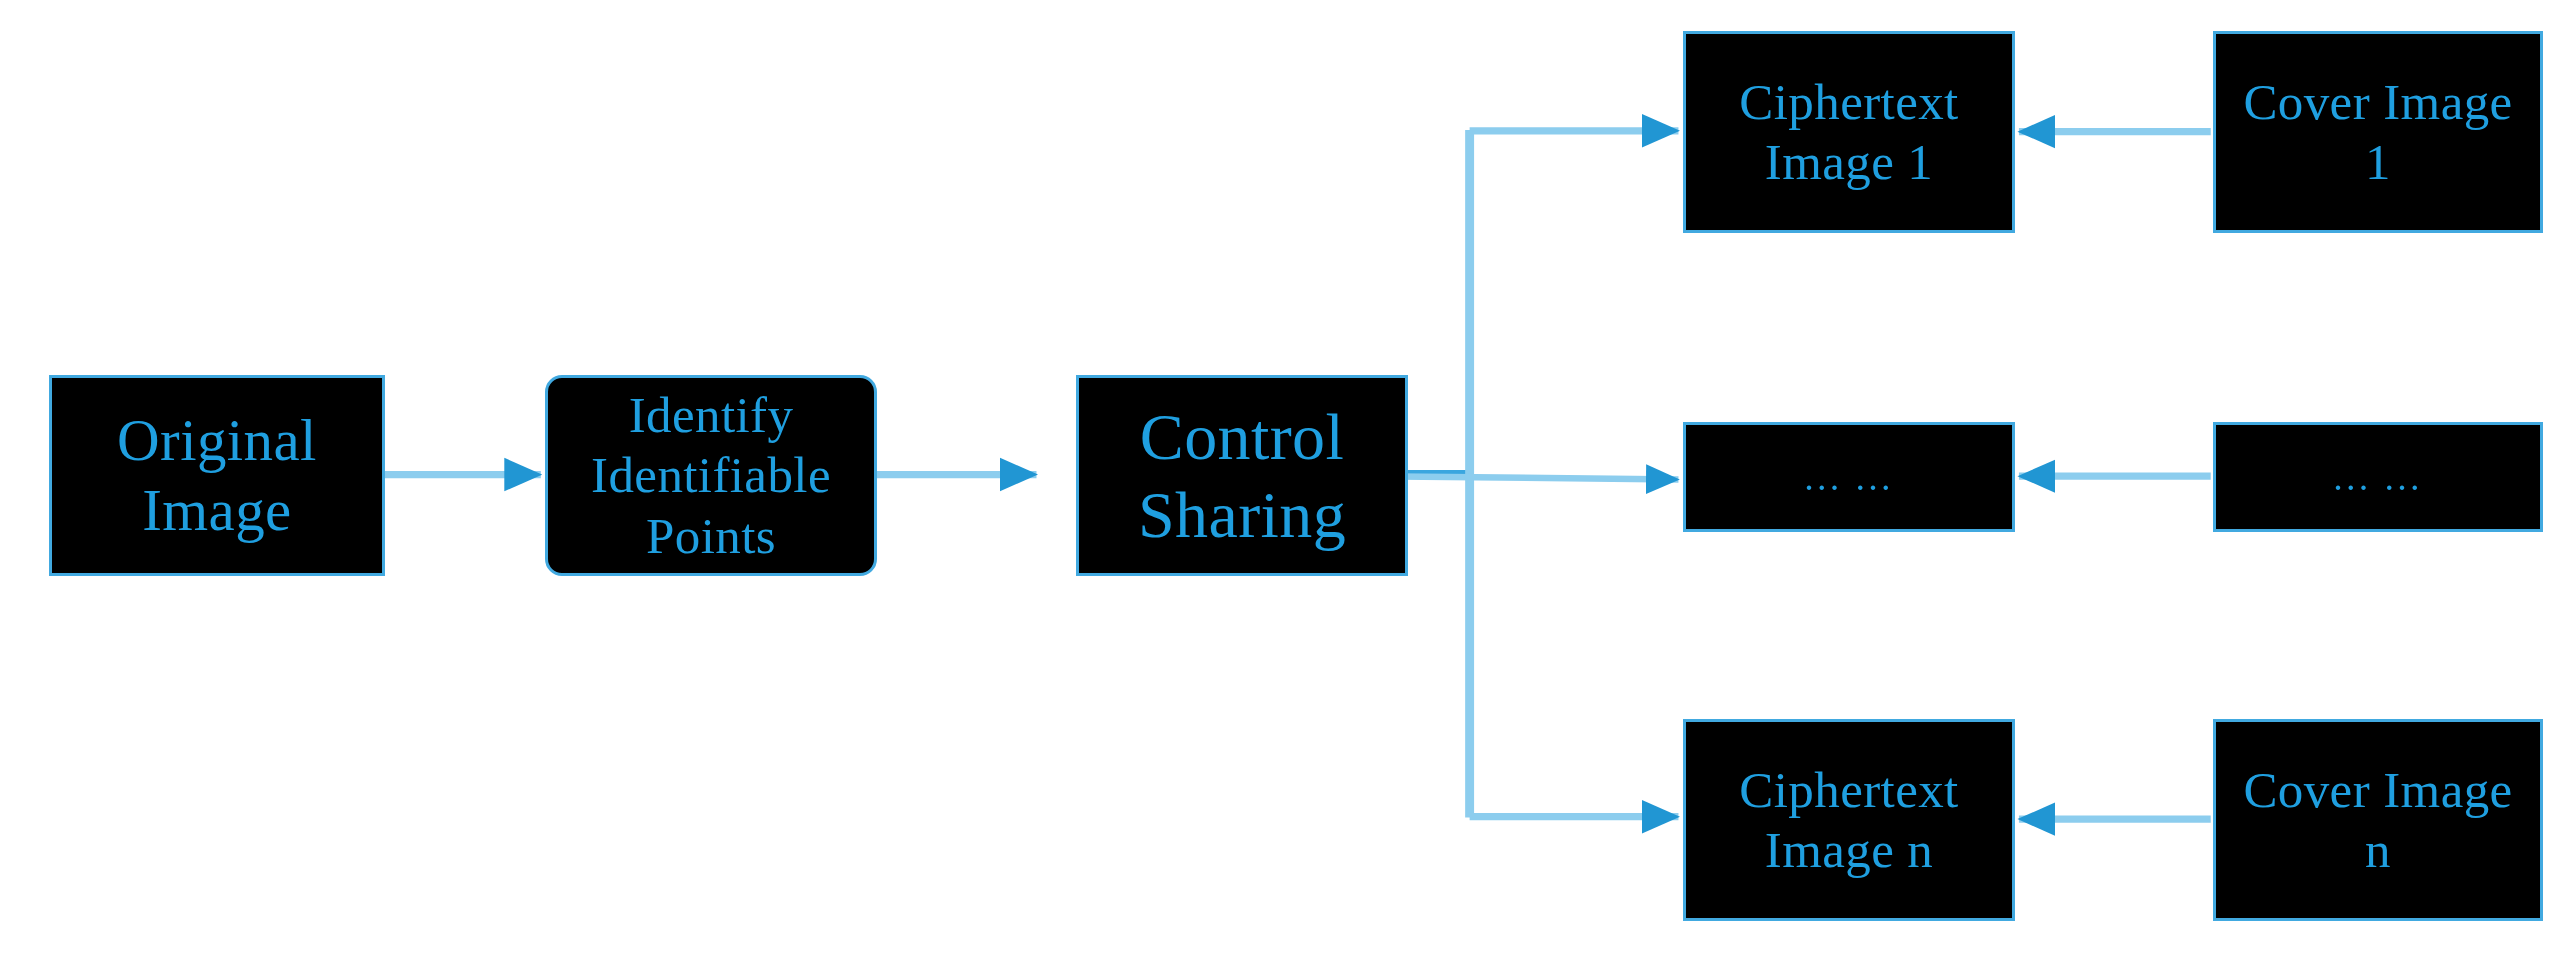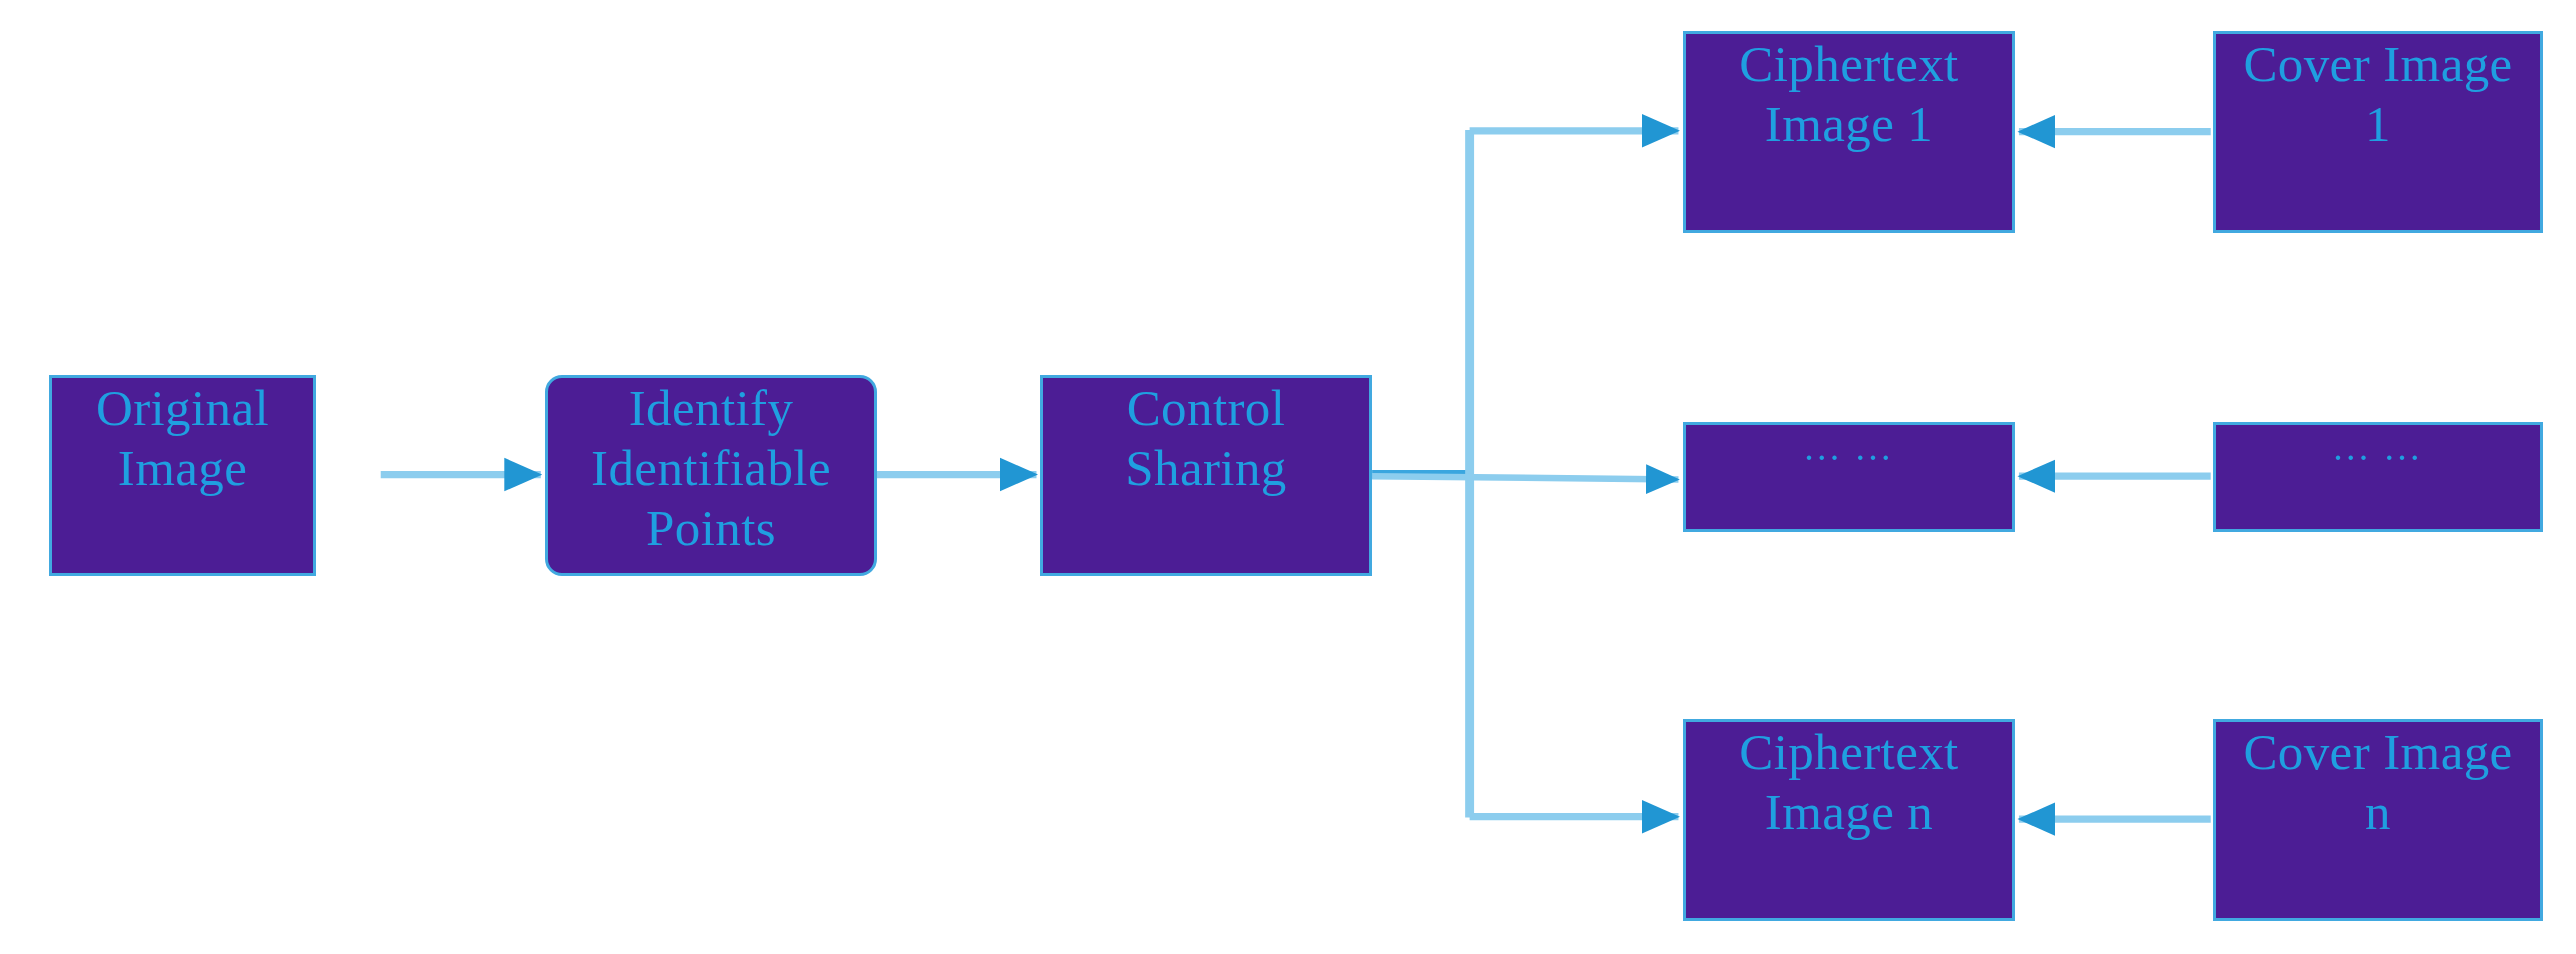--- a/index.html
+++ b/index.html
@@ -22,39 +22,39 @@
     left: 0;
     top: 0;
     width: 2576px;
     height: 954px;
     pointer-events: none;
   }
   .node {
     position: absolute;
     box-sizing: border-box;
     border: 3.3px solid #41a9e0;
-    background: #4c1d95;
+    background: #000000;
     display: flex;
-    align-items: flex-start;
+    align-items: center;
     justify-content: center;
     text-align: center;
     color: #1f9fe0;
     line-height: 1.18;
     letter-spacing: 0.4px;
   }
   .node .label {
     display: block;
     width: 100%;
     padding: 0 4.9px;
     box-sizing: border-box;
     white-space: pre-line;
   }
-  .n-original  { left: 49px;   top: 375px;  width: 267px;  height: 201px;  font-size: 51px; }
+  .n-original  { left: 49px;   top: 375px;  width: 336px;  height: 201px;  font-size: 59px; }
   .n-identify  { left: 545px;  top: 375px;  width: 332px;  height: 201px;  font-size: 51px; border-radius: 17px; }
-  .n-control   { left: 1040px; top: 375px;  width: 332px;  height: 201px;  font-size: 51px; }
+  .n-control   { left: 1076px; top: 375px;  width: 332px;  height: 201px;  font-size: 66px; }
 
   .n-cipher1   { left: 1683px; top: 31px;   width: 332px;  height: 202px;  font-size: 51px; }
   .n-cipherdots{ left: 1683px; top: 422px;  width: 332px;  height: 110px;  font-size: 38px; }
   .n-ciphern   { left: 1683px; top: 719px;  width: 332px;  height: 202px;  font-size: 51px; }
 
   .n-cover1    { left: 2213px; top: 31px;   width: 330px;  height: 202px;  font-size: 51px; }
   .n-coverdots { left: 2213px; top: 422px;  width: 330px;  height: 110px;  font-size: 38px; }
   .n-covern    { left: 2213px; top: 719px;  width: 330px;  height: 202px;  font-size: 51px; }
 
   .dots { letter-spacing: 3.3px; }

